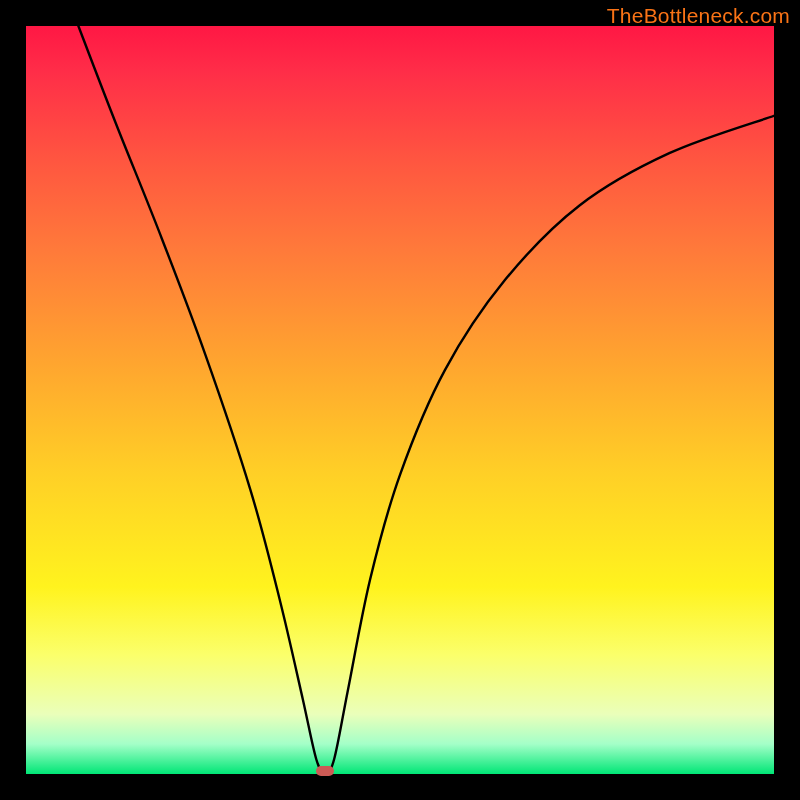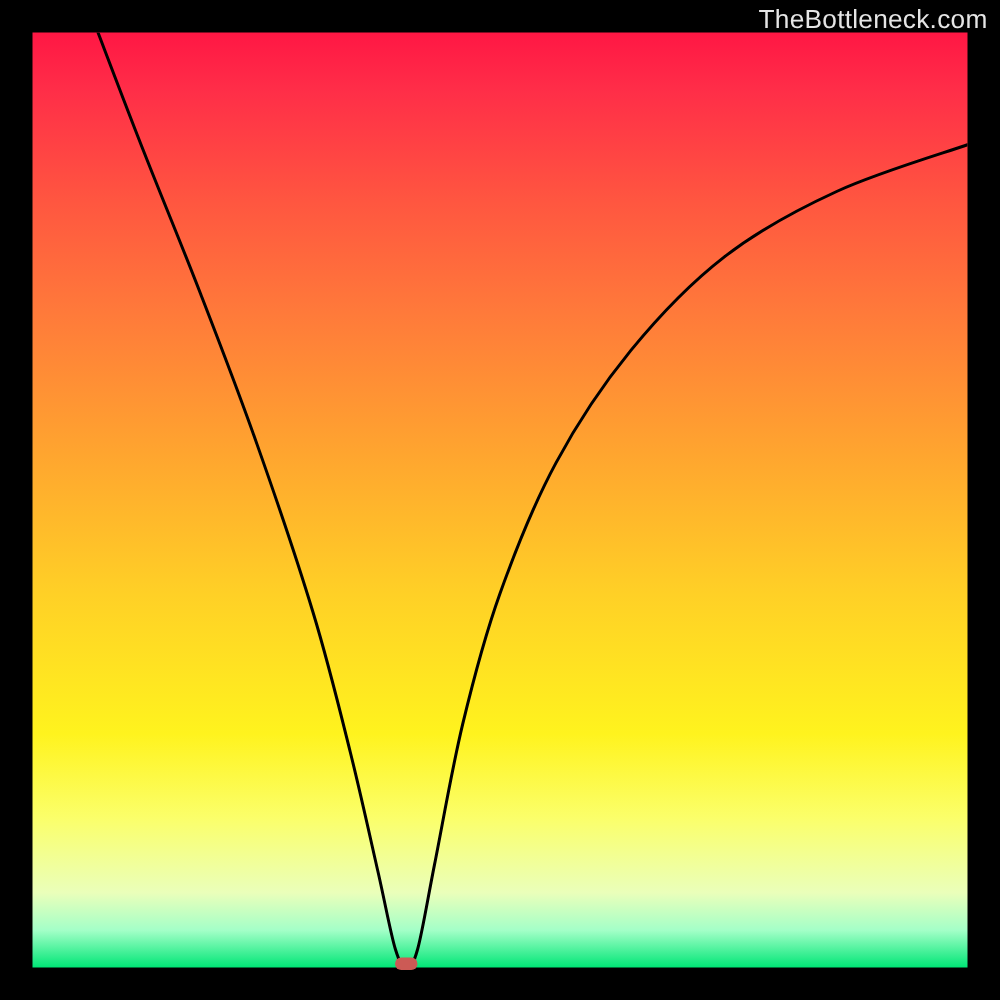--- a/index.html
+++ b/index.html
@@ -27,21 +27,21 @@
       #fff31e 75%,
       #fbff6a 84%,
       #eaffba 92%,
       #a4ffc8 96%,
       #00e676 100%);
   }
   .watermark {
     position: absolute;
     top: 4px;
     right: 10px;
-    color: #e5e5e5;
+    color: #f97316;
     font-size: 21px;
     font-weight: 500;
     letter-spacing: 0.2px;
   }
   .curve {
     position: absolute;
     left: 26px;
     top: 26px;
     width: 748px;
     height: 748px;

